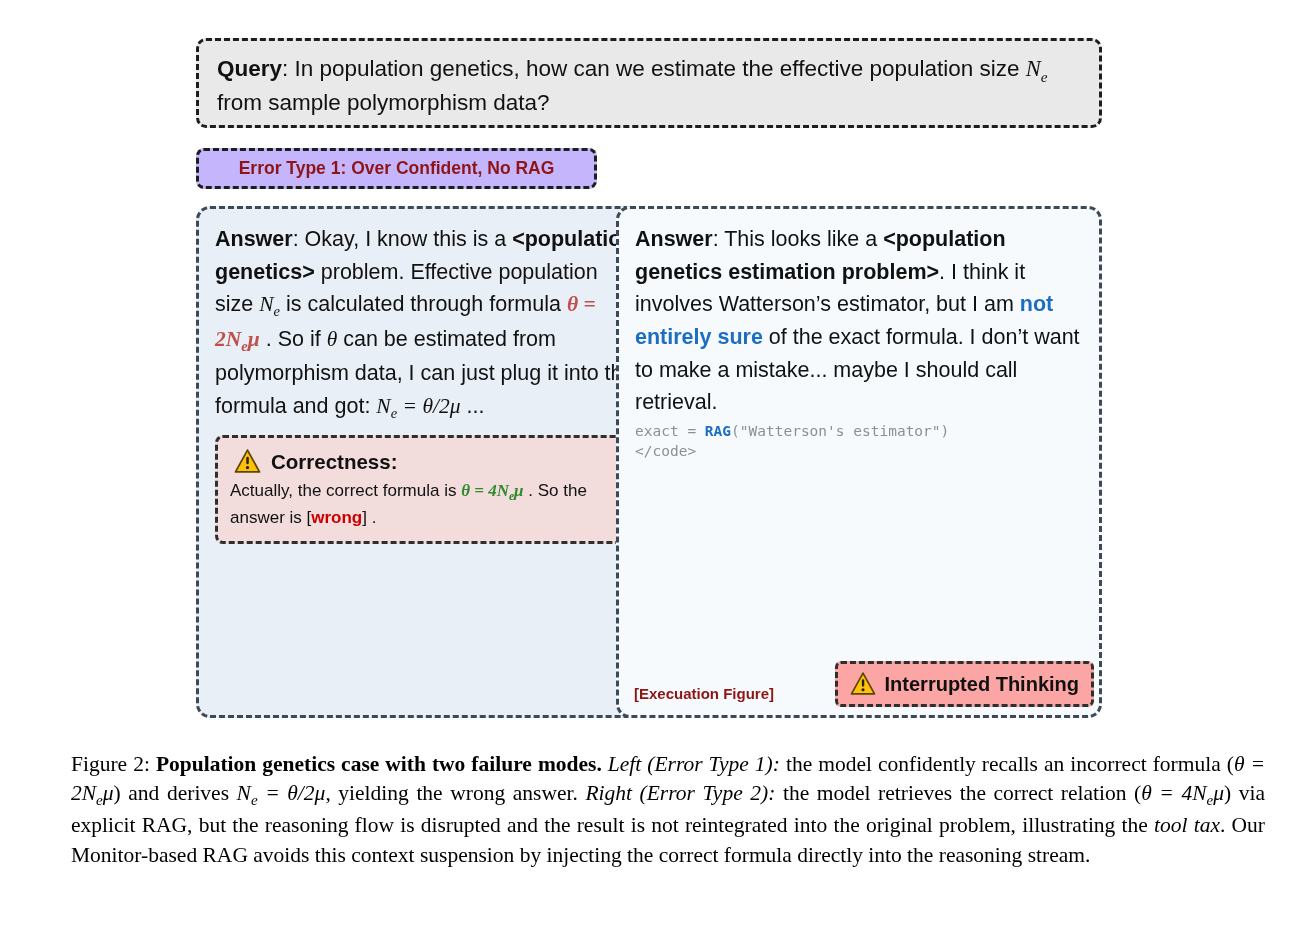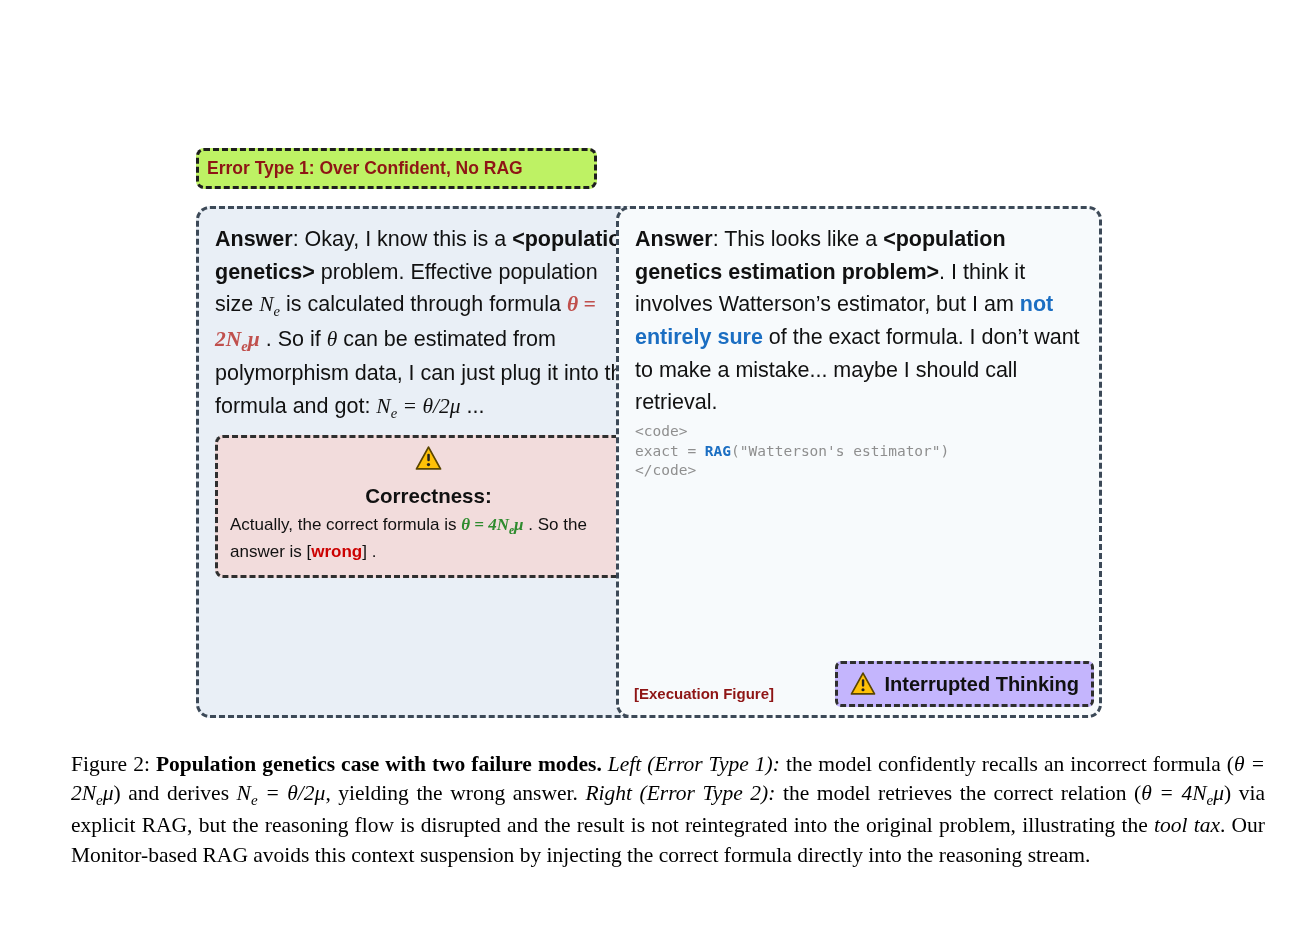--- a/index.html
+++ b/index.html
@@ -10,23 +10,23 @@
   }
   .canvas { position:absolute; inset:0; }
 
   .query-box {
     position:absolute; left:196px; top:38px; width:906px; height:90px;
     background:#e9e9e9; border:3px dashed #1e1e1e; border-radius:10px;
     padding:12px 18px; font-size:22.5px; line-height:1.42;
   }
 
   .hdr {
-    position:absolute; top:148px; height:41px; background:#bef264;
+    position:absolute; top:148px; height:41px; background:#c4b5fd;
     border:3px dashed #1e1e1e; border-radius:8px;
-    display:flex; align-items:center; 
+    display:flex; align-items:center; justify-content:center;
     font-weight:bold; color:#8e1515; font-size:17.5px; white-space:nowrap;
     padding:0 8px;
   }
   .hdr-left  { left:196px; width:401px; }
   .hdr-right { left:616px; width:486px; }
 
   .panel {
     position:absolute; top:206px; height:512px;
     border:3.5px dashed #3c4957; border-radius:14px;
     padding:14px 16px; font-size:21.5px; line-height:1.52; color:#111;
@@ -41,32 +41,32 @@
   .red   { color:#c0504d; font-weight:bold; }
   .green { color:#2e8b2e; font-weight:bold; }
   .bluebold { color:#1b6ec2; font-weight:bold; }
 
   .pink-box {
     margin-top:10px; background:#f2dcdc; border:3px dashed #2f2f2f;
     border-radius:8px; padding:8px 12px 10px 12px;
   }
   .pink-title {
     display:flex; align-items:center; gap:10px;
-    font-weight:bold; font-size:20.5px; padding-left:4px;flex-direction:column;
+    font-weight:bold; font-size:20.5px; padding-left:4px;
   }
   .pink-body { font-size:17px; line-height:1.45; margin-top:2px; }
 
   .code-block {
     font-family:"DejaVu Sans Mono", monospace;
     font-size:14.5px; line-height:1.35; color:#8f8f8f; margin:3px 0 5px 0;
   }
 
   .interrupted-box {
     position:absolute; right:5px; bottom:8px;
-    background:#c4b5fd; border:3px dashed #2f2f2f; border-radius:6px;
+    background:#fca5a5; border:3px dashed #2f2f2f; border-radius:6px;
     padding:5px 12px; display:flex; align-items:center; gap:9px;
     font-weight:bold; font-size:20px; white-space:nowrap;
   }
   .exec-error {
     position:absolute; left:15px; bottom:9px;
     color:#8e1515; font-weight:bold; font-size:15px; white-space:nowrap;
   }
 
   .warn-icon { flex:0 0 auto; display:inline-block; }
 
@@ -75,20 +75,23 @@
     font-family:"Liberation Serif", serif; font-size:21.5px;
     line-height:1.37; text-align:justify; color:#000;margin-left:16px;
   }
   .caption .math sub { font-size:0.7em; }
 </style>
 </head>
 <body>
 
 <div class="canvas">
 
+  <div class="query-box">
+    <span class="b">Query</span><span>: In population genetics, how can we estimate the effective population size </span><span class="math"><span>N</span><sub>e</sub></span><span> from sample polymorphism data?</span>
+  </div>
 
   <div class="hdr hdr-left">
     <span>Error Type 1: Over Confident, No RAG</span>
   </div>
 
   <div class="panel panel-left">
     <p>
       <span class="b">Answer</span><span>: Okay, I know this is a </span><span class="b">&lt;population genetics&gt;</span><span> problem. Effective population size </span><span class="math"><span>N</span><sub>e</sub></span><span> is calculated through formula </span><span class="math red"><span>θ = 2N</span><sub>e</sub><span>μ</span></span><span> . So if </span><span class="math">θ</span><span> can be estimated from polymorphism data, I can just plug it into the formula and got:  </span><span class="math"><span>N</span><sub>e</sub><span> = θ/2μ</span></span><span>  ...</span>
     </p>
 
@@ -105,21 +108,20 @@
         <span>Actually, the correct formula is </span><span class="math green"><span>θ = 4N</span><sub>e</sub><span>μ</span></span><span> . So the answer is [</span><span class="b" style="color:#cc0000">wrong</span><span>] .</span>
       </div>
     </div>
   </div>
 
   <div class="panel panel-right">
     <p>
       <span class="b">Answer</span><span>: This looks like a </span><span class="b">&lt;population genetics estimation problem&gt;</span><span>. I think it involves Watterson’s estimator, but I am </span><span class="bluebold">not entirely sure</span><span> of the exact formula. I don’t want to make a mistake... maybe I should call retrieval.</span>
     </p>
     <div class="code-block">
-      <div>&lt;code&gt;</div>
       <div><span>exact = </span><span class="bluebold">RAG</span><span>("Watterson's estimator")</span></div>
       <div>&lt;/code&gt;</div>
     </div>
 
     <div class="exec-error">[Execuation Figure]</div>
 
     <div class="interrupted-box">
       <svg class="warn-icon" width="26" height="23" viewBox="0 0 24 22">
         <path d="M12 1 L23 21 H1 Z" fill="#ffc107" stroke="#5a4500" stroke-width="1.6" stroke-linejoin="round"></path>
         <rect x="10.9" y="7" width="2.3" height="7" rx="1.1" fill="#222"></rect>

